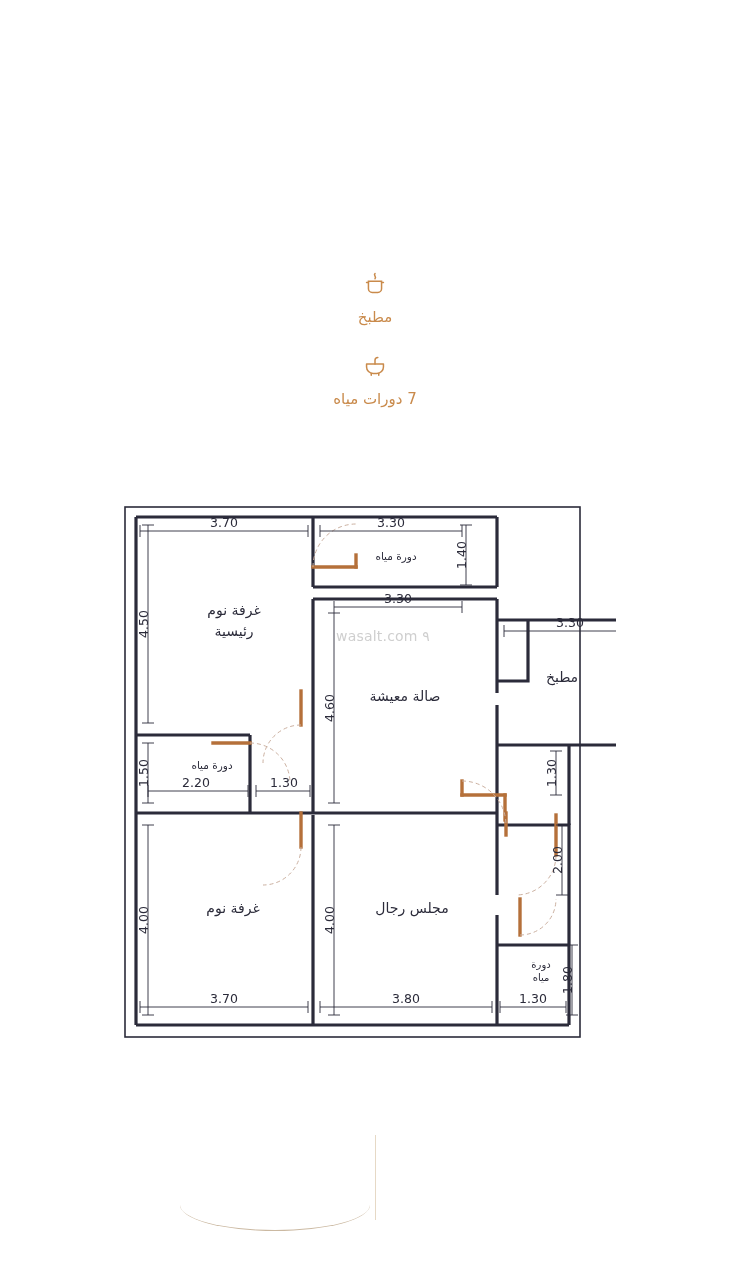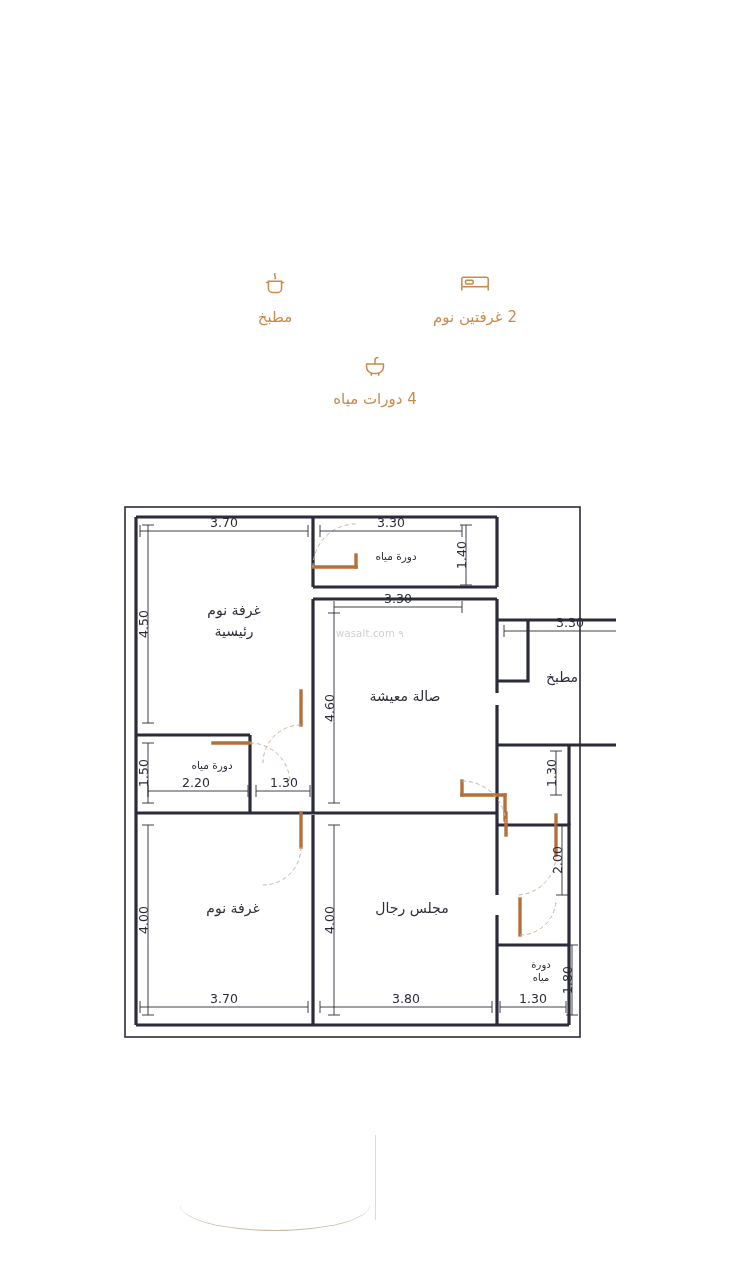--- a/index.html
+++ b/index.html
@@ -51,21 +51,21 @@
 
   
   .plan-wrap {
     position: absolute;
     left: 0; top: 495px;
     width: 750px; height: 560px;
   }
   .watermark {
     position: absolute;
     left: 336px; top: 636px;
-    font-size: 10px;
+    font-size: 14px;
     color: #cfcfcf;
     letter-spacing: 0.2px;
     direction: ltr;
     white-space: nowrap;
     z-index: 5;
     text-align: right;
   }
 
   
   .divider-v {
@@ -98,48 +98,36 @@
               <path d="M9 14 h14 v8 a4 4 0 0 1 -4 4 h-6 a4 4 0 0 1 -4 -4 z"></path>
               <path d="M7 15.5 h2 M23 15.5 h2"></path>
               <path d="M16 6 c-2.2 2 2.2 3 0 5.5"></path>
             </g>
           </svg>
         </span>
         <span class="flabel">مطبخ</span>
       </div>
 
 
-      <div class="feature">
-        <span class="glyph">
-          <svg width="34" height="26" viewBox="0 0 36 26">
-            <g fill="none" stroke="#c98a4b" stroke-width="1.6" stroke-linejoin="round">
-              <rect x="4" y="7" width="28" height="10" rx="2"></rect>
-              <rect x="8" y="10" width="8" height="4" rx="1"></rect>
-              <path d="M4 17 v4 M32 17 v4"></path>
-            </g>
-          </svg>
-        </span>
-        <span class="flabel">2 غرفتين نوم</span>
-      </div>
 
     </div>
 
     <div class="feature-row row2">
 
       <div class="feature">
         <span class="glyph">
           <svg width="30" height="30" viewBox="0 0 32 32">
             <g fill="none" stroke="#c98a4b" stroke-width="1.6" stroke-linecap="round" stroke-linejoin="round">
               <path d="M7 15 h18 v3 a7 7 0 0 1 -7 7 h-4 a7 7 0 0 1 -7 -7 z"></path>
               <path d="M16 15 v-4 a3 3 0 0 1 3 -3"></path>
               <path d="M12 25 v2 M20 25 v2"></path>
             </g>
           </svg>
         </span>
-        <span class="flabel">4 دورات مياه</span>
+        <span class="flabel">7 دورات مياه</span>
       </div>
 
 
     </div>
   </div>
 
   <div class="plan-wrap">
     <svg width="750" height="560" viewBox="0 0 750 560">
 
       <g>

